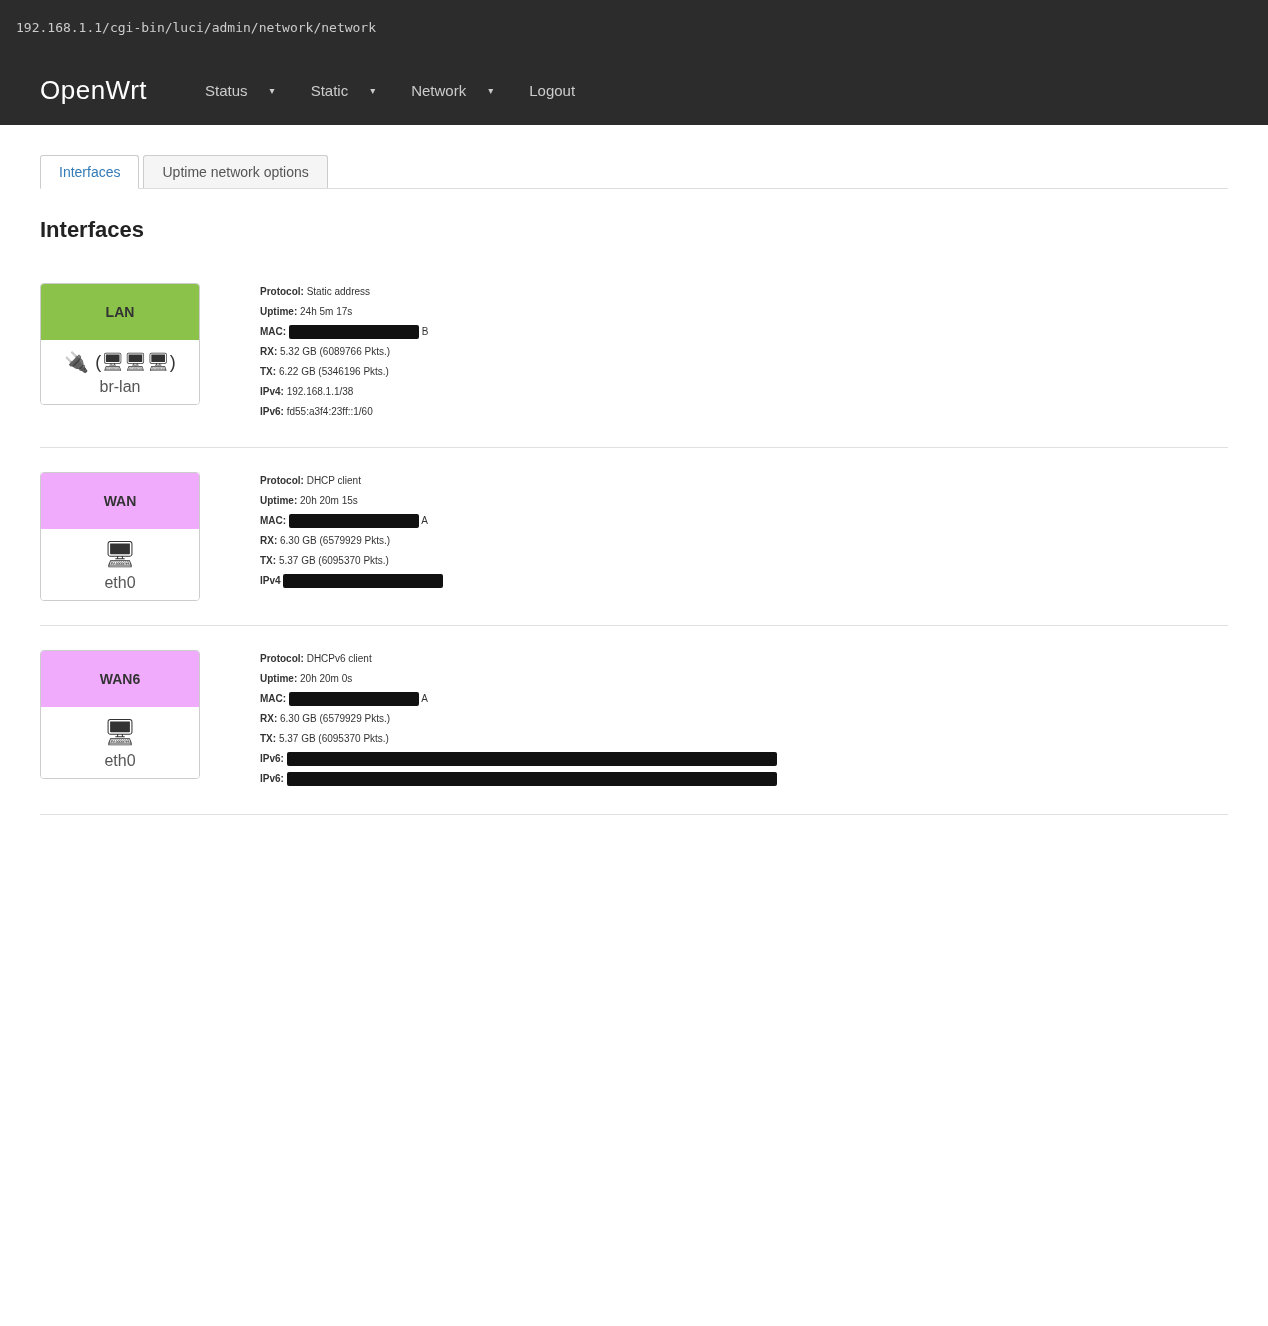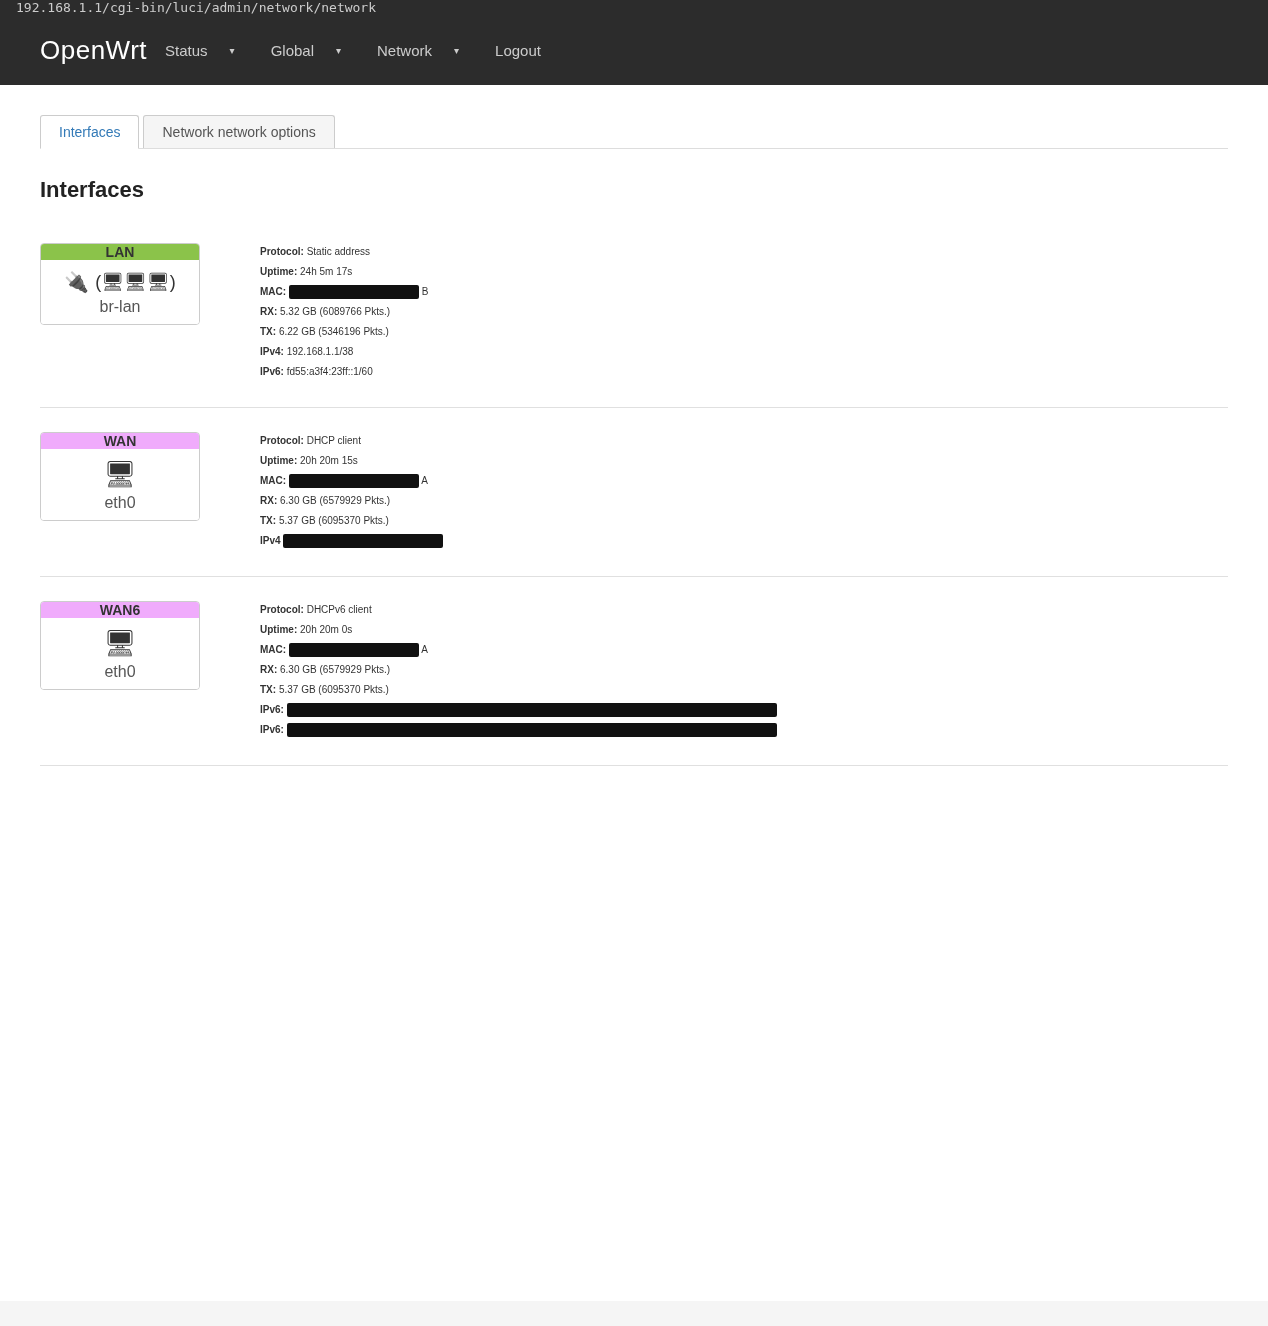--- a/index.html
+++ b/index.html
@@ -2,38 +2,39 @@
 <html><head>
   <meta charset="utf-8">
   <style>
     * { margin: 0; padding: 0; box-sizing: border-box; }
     body { font-family: 'Helvetica Neue', Arial, sans-serif; font-size: 14px; color: #333; background: #f5f5f5; }
 
     
     .address-bar {
       background: #2c2c2c;
       color: #ccc;
-      padding: 0 16px;
+      padding: 20px 16px;
       font-size: 13px;
       font-family: monospace;
     }
 
     
     .navbar {
       background: #2c2c2c;
       padding: 0 40px;
       display: flex;
       align-items: center;
       gap: 0;
       min-height: 70px;
     }
     .navbar-brand {
       color: #fff;
       font-size: 26px;
       font-weight: 300;
+      margin-right: 40px;
       letter-spacing: 0.5px;
     }
     .nav-item {
       color: #ccc;
       padding: 24px 18px;
       cursor: pointer;
       font-size: 15px;
       display: flex;
       align-items: center;
       gap: 20px;
@@ -98,21 +99,21 @@
     
     .iface-card {
       width: 160px;
       min-width: 160px;
       border: 1px solid #ccc;
       border-radius: 4px;
       overflow: hidden;
       text-align: center;
     }
     .iface-card-header {
-      padding: 0 0;
+      padding: 20px 0;
       font-weight: bold;
       font-size: 14px;
       color: #333;
     }
     .iface-card-header.green { background: #8bc34a; }
     .iface-card-header.red { background: #f0abfc; }
     .iface-card-body {
       background: #fff;
       padding: 10px 8px 8px 8px;
       display: flex;
@@ -159,40 +160,40 @@
   <span>192.168.1.1/cgi-bin/luci/admin/network/network</span>
 </div>
 
 <nav class="navbar">
   <div class="navbar-brand">OpenWrt</div>
   <a class="nav-item">
     <span>Status</span>
     <span class="caret">▾</span>
   </a>
   <a class="nav-item">
-    <span>Global</span>
+    <span>Static</span>
     <span class="caret">▾</span>
   </a>
   <a class="nav-item">
     <span>Network</span>
     <span class="caret">▾</span>
   </a>
   <a class="nav-item">
     <span>Logout</span>
   </a>
 </nav>
 
 <div class="main-content">
 
   <div class="tabs">
     <div class="tab active">
       <span>Interfaces</span>
     </div>
     <div class="tab">
-      <span>Network network options</span>
+      <span>Uptime network options</span>
     </div>
   </div>
 
   <div class="section-title">Interfaces</div>
 
   <div class="interface-row">
     <div class="iface-card">
       <div class="iface-card-header green">LAN</div>
       <div class="iface-card-body">
         <div class="iface-icons">

